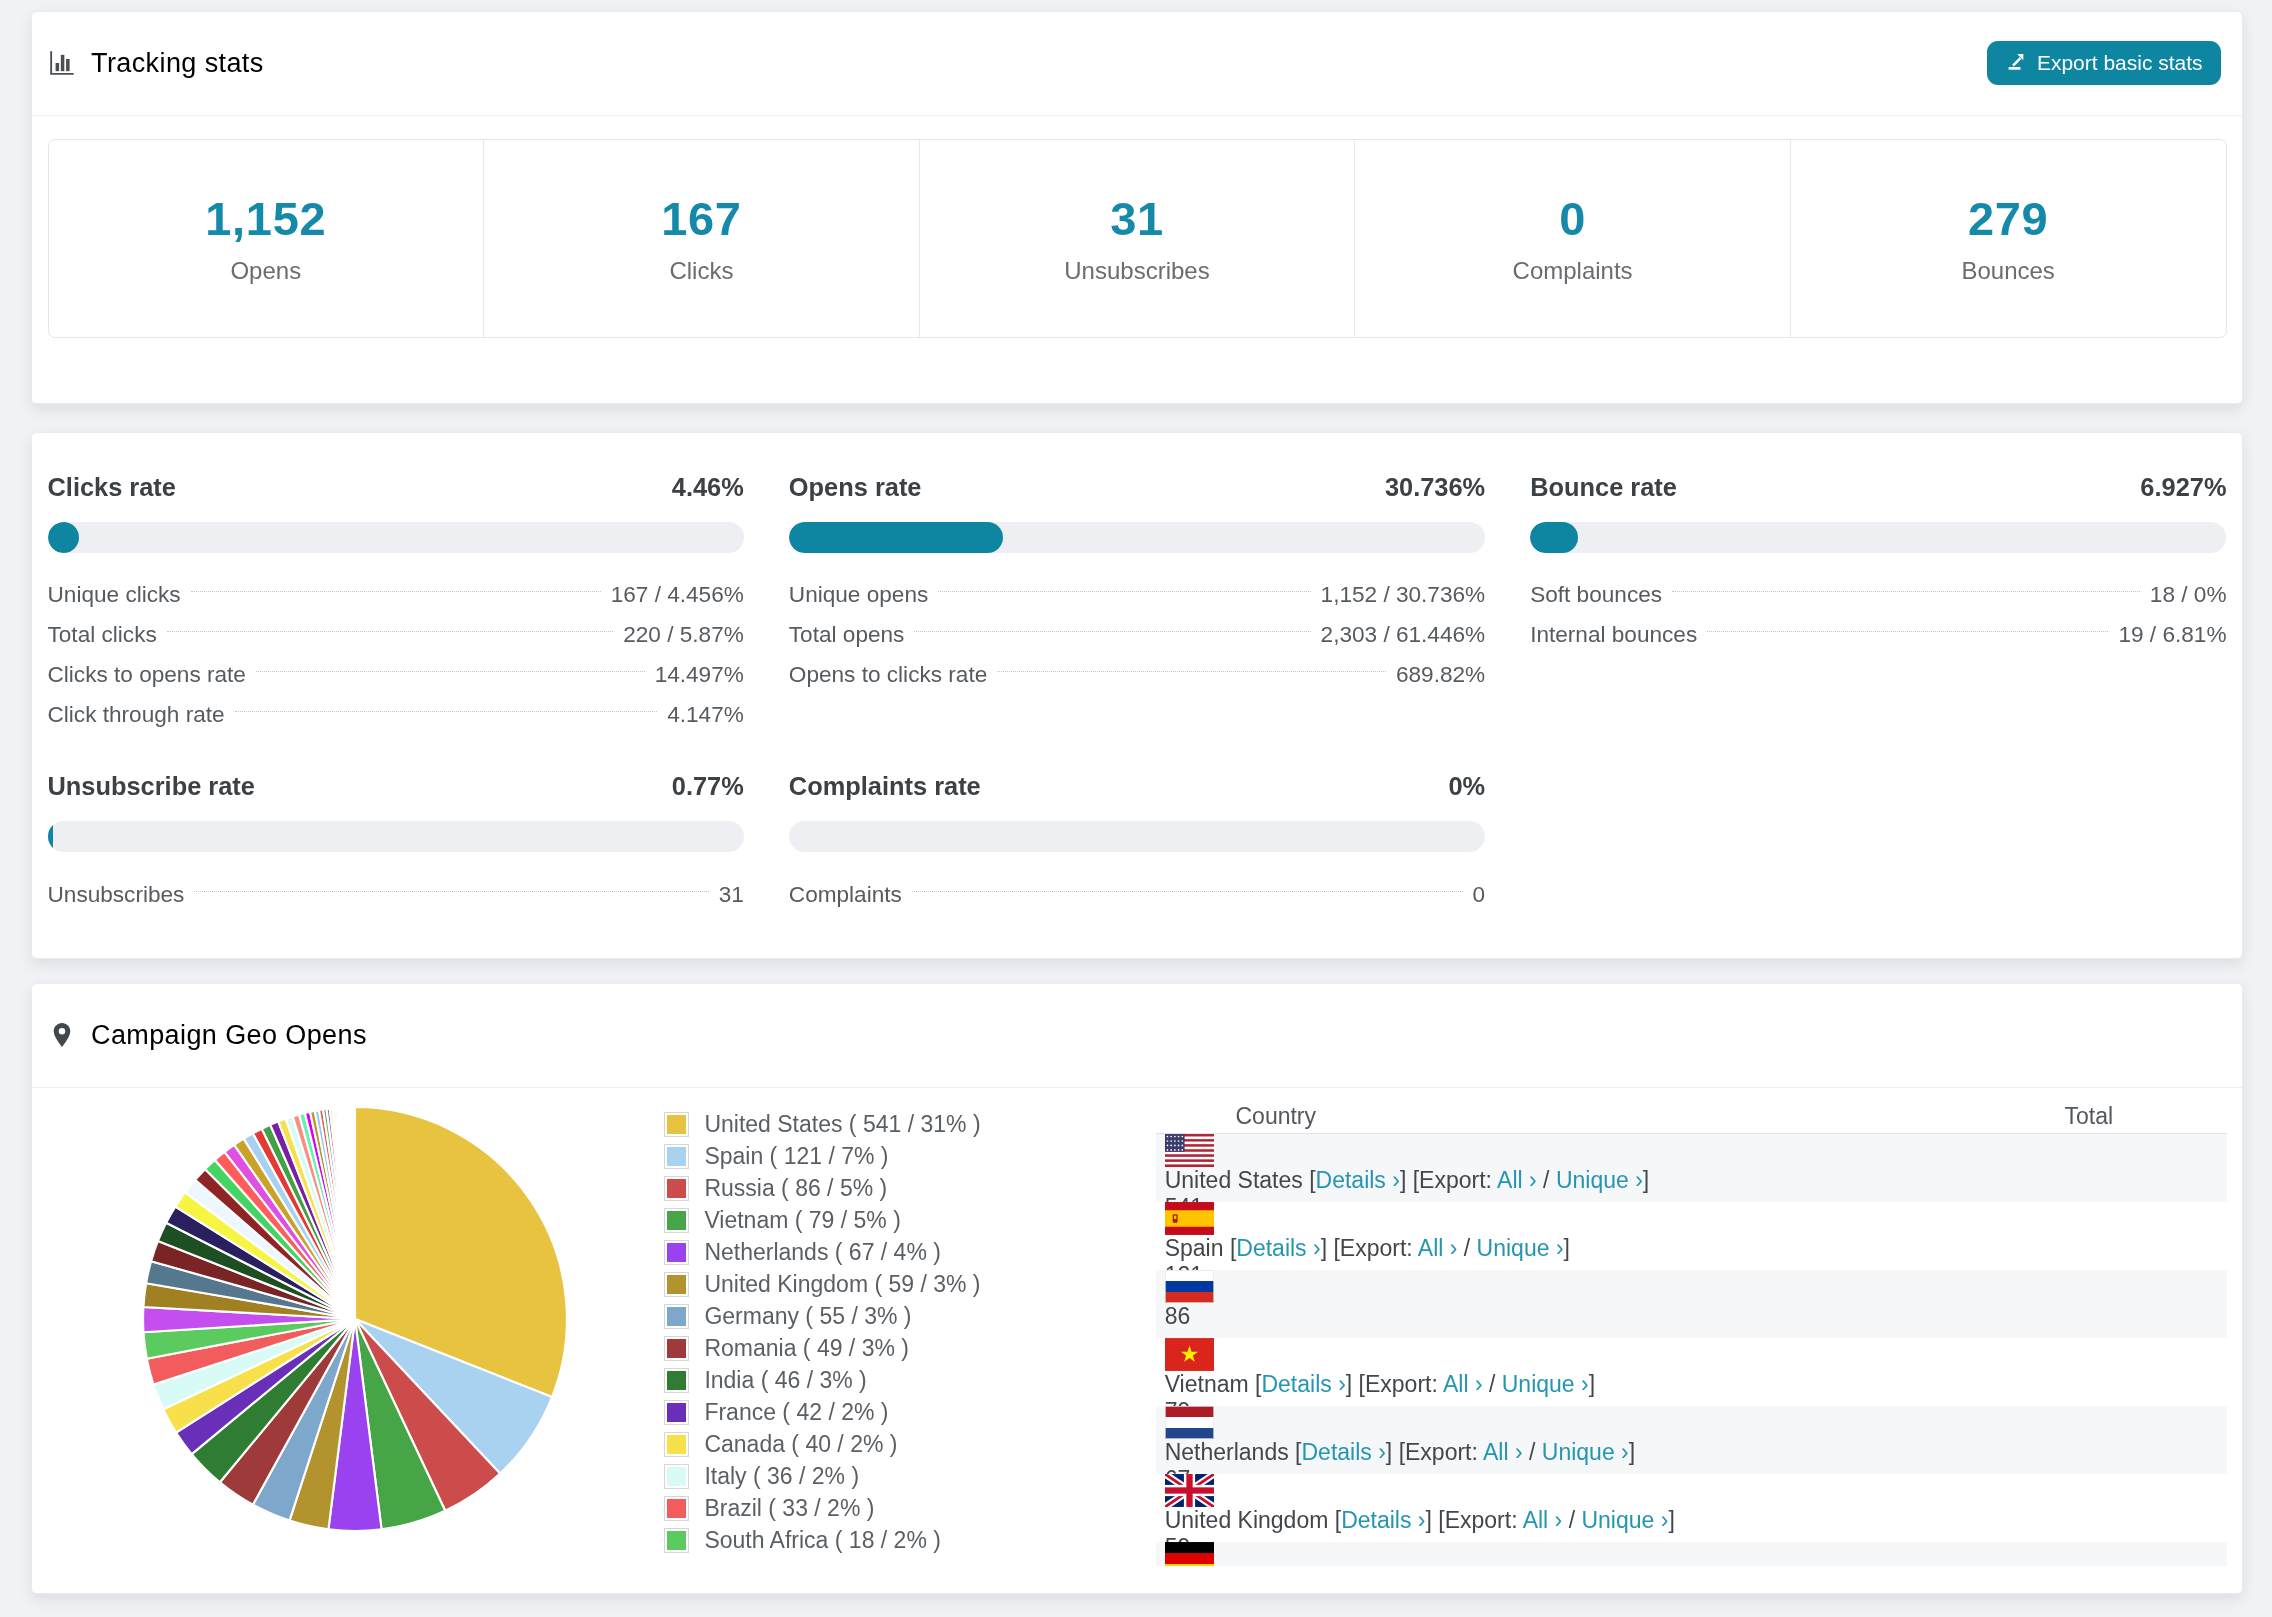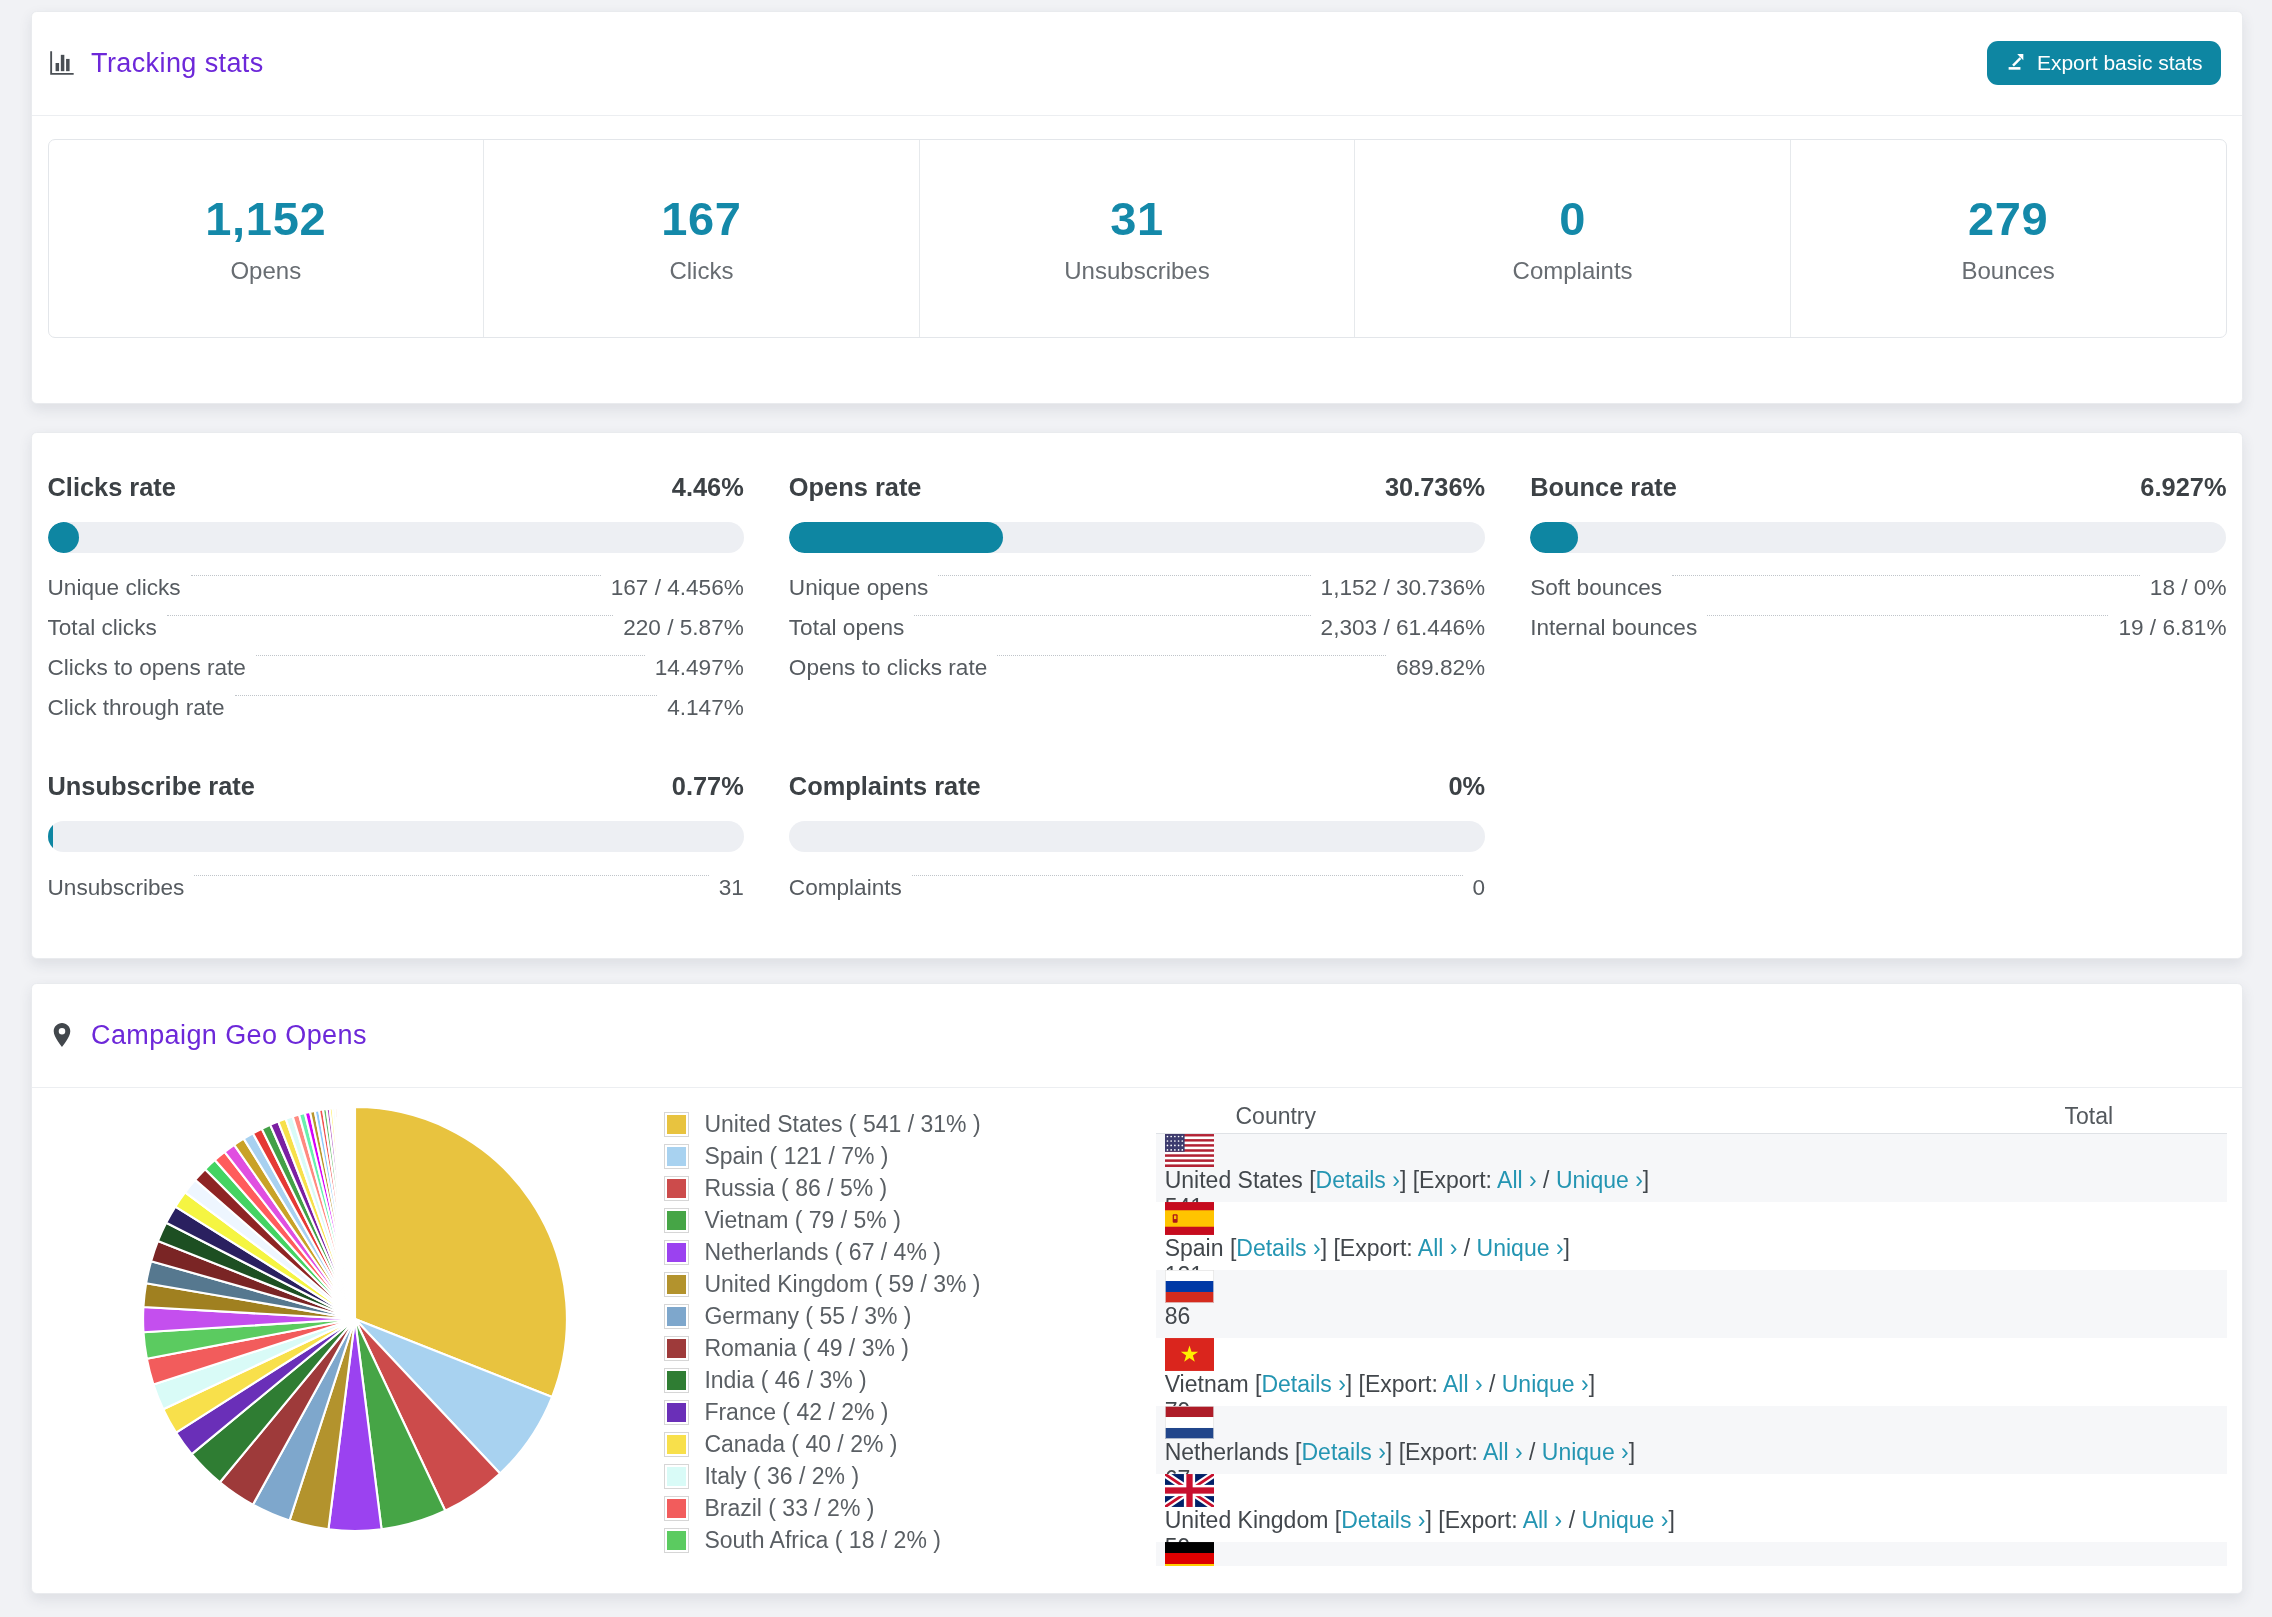--- a/index.html
+++ b/index.html
@@ -19,21 +19,21 @@
   }
   .card-head {
     height: 104px;
     display: flex;
     align-items: center;
     padding: 0 21px 0 15.5px;
     border-bottom: 1.4px solid #eceef1;
   }
   .card-title {
     font-size: 27px;
-    color: #6d28d9;
+    color: #000000;
     display: flex;
     align-items: center;
     gap: 15.5px;
     letter-spacing: 0.4px;
   }
   .card-title svg { display: block; }
 
   
   .card1 { margin-bottom: 28px; height: 393px; }
   .export-btn {
@@ -89,21 +89,21 @@
   .rate-bar {
     height: 31px;
     border-radius: 15.5px;
     background: #edeff3;
     margin-bottom: 22.6px;
     overflow: hidden;
   }
   .rate-fill { height: 100%; background: #0e86a2; border-radius: 15.5px; }
   .rate-row {
     display: flex;
-    align-items: flex-start;
+    align-items: center;
     height: 40px;
     font-size: 22.6px;
     color: #565b60;
   }
   .rate-row .leader {
     flex: 1;
     border-bottom: 1.4px dotted #c0c5ca;
     margin: 0 10px 6.4px 10px;
   }
 

